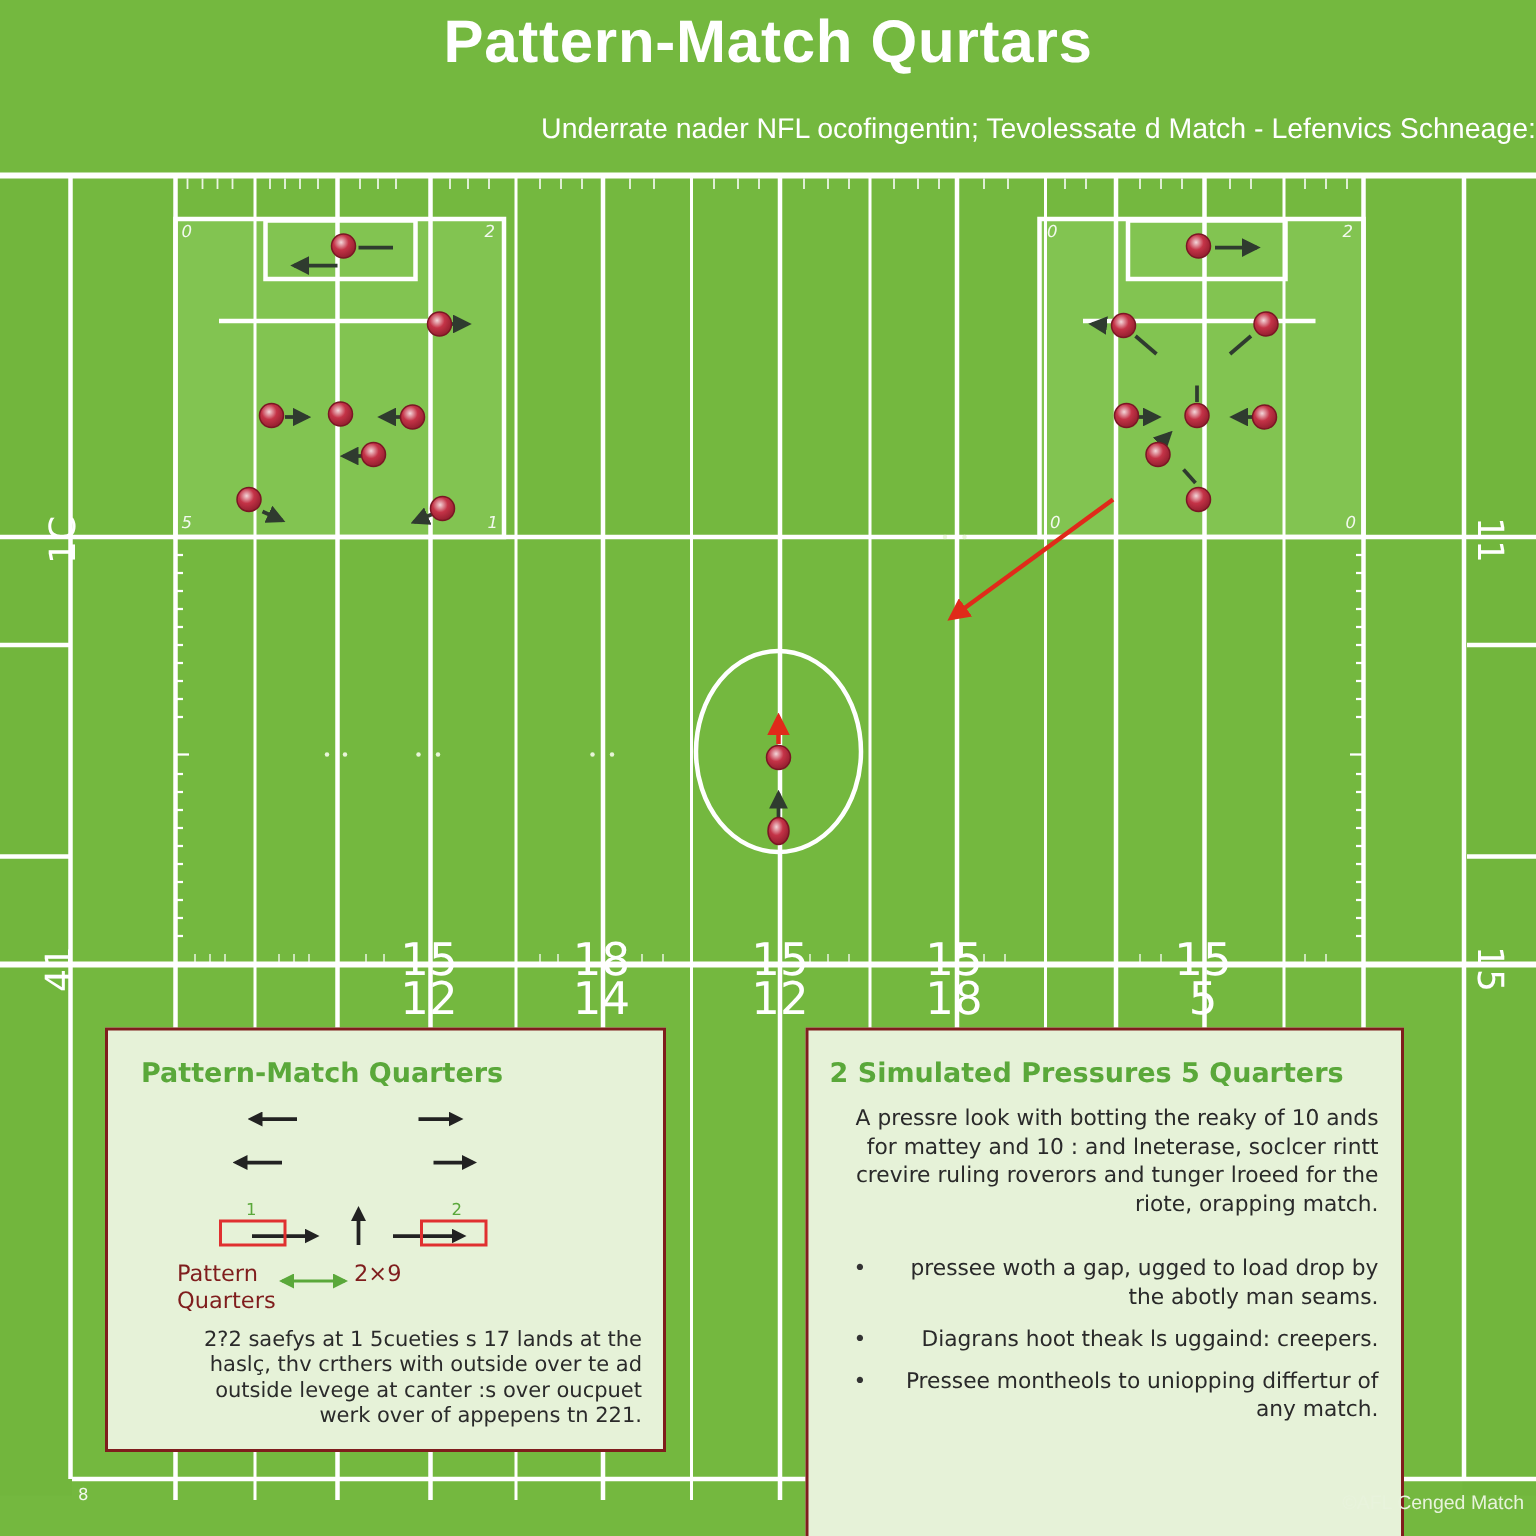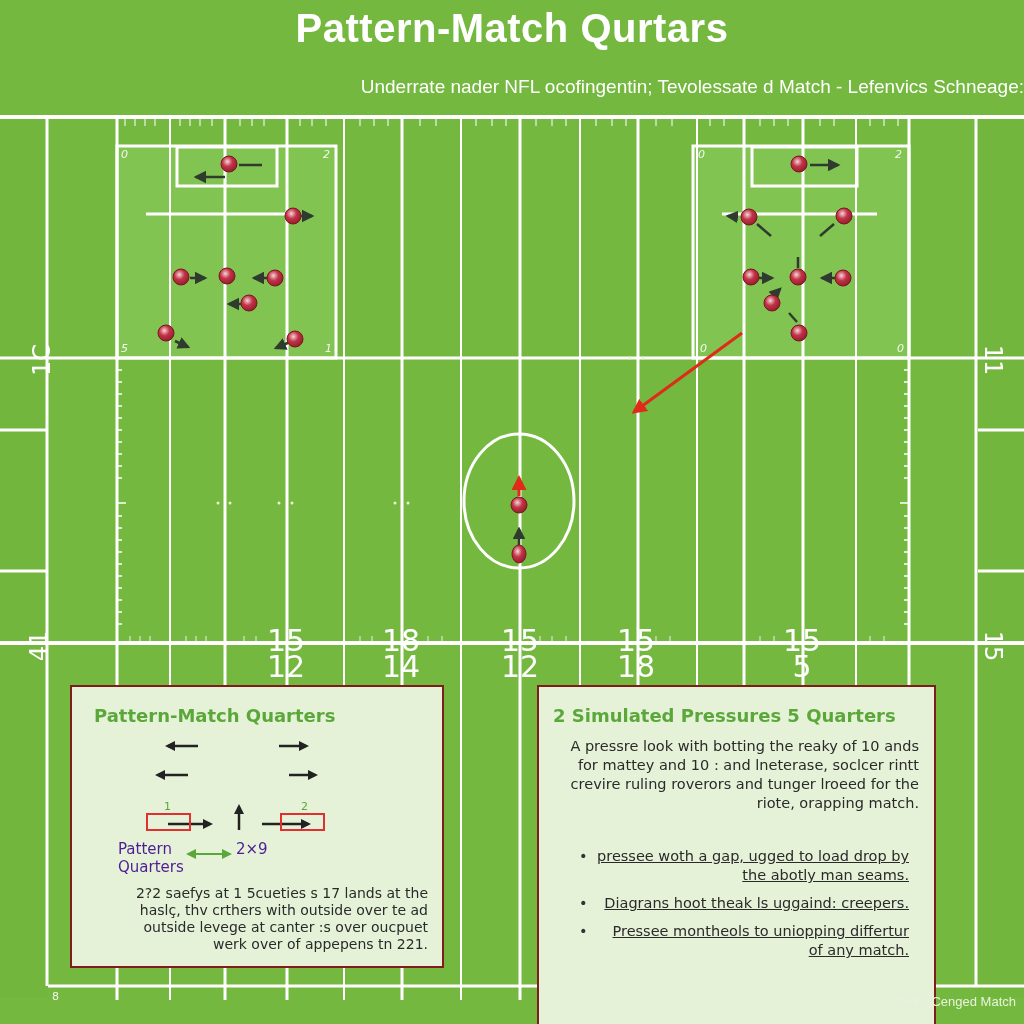--- a/index.html
+++ b/index.html
@@ -37,27 +37,27 @@
   }
   .panel-title {
     position: absolute; color: #5aa83a; font-weight: bold; font-size: 18px;
     font-family: "DejaVu Sans", sans-serif;
   }
   .panel-text {
     position: absolute; color: #2a2a2a; font-size: 14.5px; line-height: 19px;
     font-family: "DejaVu Sans", sans-serif;
     text-align: right;
   }
-  .bullets { list-style: none; margin: 10px; padding: 0; text-decoration: underline; }
+  .bullets { list-style: none; margin: 0; padding: 0; }
   .bullets li { position: relative; padding-left: 16px; margin-bottom: 9px; }
   .bullets li::before {
     content: "\2022"; position: absolute; left: 0; top: 0; color: #333;
   }
   .legend-label {
-    position: absolute; color: #4c1d95; font-size: 15px;
+    position: absolute; color: #7f1d1d; font-size: 15px;
     font-family: "DejaVu Sans", sans-serif;
   }
   .footer {
     position: absolute; right: 8px; top: 994px; color: #e8f3dc; font-size: 13px;
     font-family: "Liberation Sans", sans-serif;
   }
 </style>
 </head>
 <body>
 

